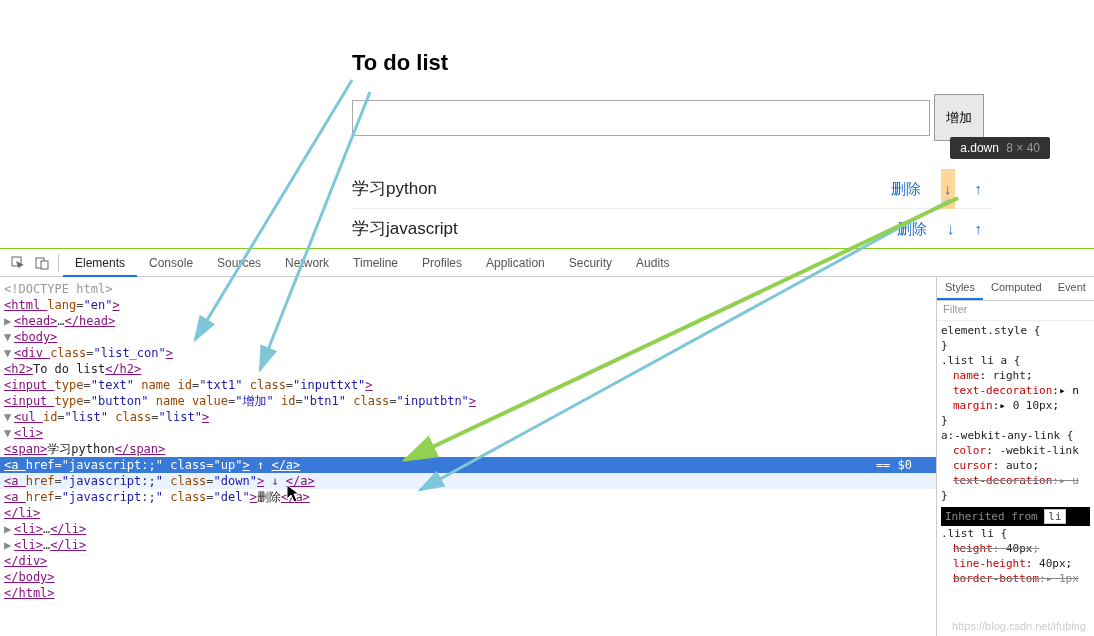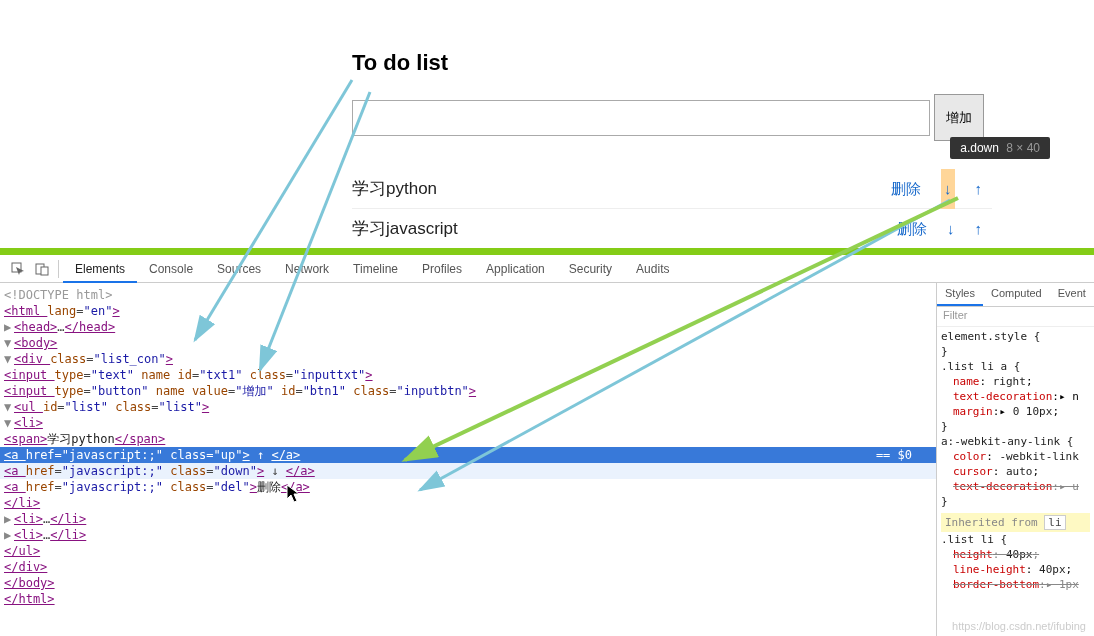--- a/index.html
+++ b/index.html
@@ -8,21 +8,21 @@
 .app-area h2 { font-size: 22px; font-weight: bold; margin-left: 352px; color: #000; }
 .input-row { margin: 18px 0 0 352px; display: flex; align-items: center; }
 .inputtxt { width: 578px; height: 36px; border: 1px solid #aaa; padding: 4px 8px; font-size: 14px; }
 .inputbtn { height: 47px; width: 50px; margin-left: 4px; background: #e8e8e8; border: 1px solid #999; font-size: 13px; cursor: pointer; font-family: inherit; }
 .tooltip { position: absolute; right: 44px; top: 137px; background: #333; color: #fff; padding: 4px 10px; font-size: 12px; border-radius: 2px; }
 .tooltip .dim { color: #999; margin-left: 4px; }
 .list { list-style: none; margin: 28px 0 0 352px; width: 640px; }
 .list li { height: 40px; line-height: 40px; border-bottom: 1px solid #eee; font-size: 17px; color: #222; }
 .list li a { float: right; color: #1a6bcc; text-decoration: none; margin: 0 10px; font-size: 15px; cursor: pointer; }
 .hl-down { background: #ffd699; padding: 0 3px; height: 40px; display: inline-block; line-height: 40px; }
-.devtools { position: absolute; top: 248px; left: 0; right: 0; bottom: 0; border-top: 7px solid #84cc16; display: flex; flex-direction: column; background: #fff; }
+.devtools { position: absolute; top: 248px; left: 0; right: 0; bottom: 0; border-top: 1px solid #84cc16; display: flex; flex-direction: column; background: #fff; }
 .dt-tabs { display: flex; align-items: center; height: 28px; border-bottom: 1px solid #ccc; padding-left: 6px; }
 .dt-icon { width: 16px; height: 16px; margin: 0 4px; display: flex; align-items: center; justify-content: center; color: #666; cursor: pointer; }
 .dt-tabs .tab { padding: 0 12px; height: 28px; line-height: 28px; color: #555; cursor: pointer; font-size: 12px; }
 .dt-tabs .tab.active { border-bottom: 2px solid #1a73e8; color: #222; }
 .dt-sep { width: 1px; height: 18px; background: #ccc; margin: 0 4px; }
 .dt-body { flex: 1; display: flex; overflow: hidden; }
 .elements-panel { flex: 1; overflow: auto; font-family: Menlo, Consolas, monospace; font-size: 12px; line-height: 16px; padding: 4px 0; color: #444; position: relative; }
 .elements-panel .line { white-space: nowrap; padding: 0 4px; }
 .indent-0 { padding-left: 4px; }
 .indent-1 { padding-left: 20px; }
@@ -43,21 +43,21 @@
 .styles-panel { width: 158px; border-left: 1px solid #ccc; overflow: hidden; font-size: 11px; display: flex; flex-direction: column; }
 .styles-tabs { display: flex; border-bottom: 1px solid #ccc; height: 24px; }
 .styles-tabs .stab { padding: 4px 8px; color: #555; cursor: pointer; font-size: 11px; }
 .styles-tabs .stab.active { border-bottom: 2px solid #1a73e8; }
 .filter-row { padding: 2px 6px; color: #999; border-bottom: 1px solid #eee; height: 20px; }
 .styles-content { flex: 1; overflow: auto; font-family: Menlo, Consolas, monospace; font-size: 11px; line-height: 15px; padding: 2px 4px; }
 .rule-sel { color: #222; }
 .rule-prop { color: #c80000; margin-left: 12px; }
 .rule-val { color: #222; }
 .strike { text-decoration: line-through; color: #888; }
-.inherited-hdr { background: #fef9c3; padding: 2px 4px; color: #888; margin-top: 4px; }
+.inherited-hdr { background: #000000; padding: 2px 4px; color: #888; margin-top: 4px; }
 .inherited-hdr .code-box { background: #fff; border: 1px solid #ccc; padding: 0 3px; color: #444; }
 svg.annotation { position: absolute; top: 0; left: 0; pointer-events: none; }
 .cursor-icon { position: absolute; left: 286px; top: 484px; }
 .watermark { position: absolute; right: 8px; bottom: 4px; color: #ccc; font-size: 11px; }
 </style>
 </head>
 <body>
 
 <div class="app-area">
   <h2>To do list</h2>
@@ -110,32 +110,32 @@
     <span class="tab">Security</span>
     <span class="tab">Audits</span>
   </div>
   <div class="dt-body">
     <div class="elements-panel">
       <div class="line indent-0 comment">&lt;!DOCTYPE html&gt;</div>
       <div class="line indent-0"><span class="tag">&lt;html </span><span class="attr-name">lang</span>=<span class="attr-val">"en"</span><span class="tag">&gt;</span></div>
       <div class="line indent-1"><span class="arrow">▶</span><span class="tag">&lt;head&gt;</span>…<span class="tag">&lt;/head&gt;</span></div>
       <div class="line indent-1"><span class="arrow">▼</span><span class="tag">&lt;body&gt;</span></div>
       <div class="line indent-2"><span class="arrow">▼</span><span class="tag">&lt;div </span><span class="attr-name">class</span>=<span class="attr-val">"list_con"</span><span class="tag">&gt;</span></div>
+      <div class="line indent-3"><span class="tag">&lt;h2&gt;</span><span class="txt">To do list</span><span class="tag">&lt;/h2&gt;</span></div>
       <div class="line indent-3"><span class="tag">&lt;input </span><span class="attr-name">type</span>=<span class="attr-val">"text"</span> <span class="attr-name">name</span> <span class="attr-name">id</span>=<span class="attr-val">"txt1"</span> <span class="attr-name">class</span>=<span class="attr-val">"inputtxt"</span><span class="tag">&gt;</span></div>
       <div class="line indent-3"><span class="tag">&lt;input </span><span class="attr-name">type</span>=<span class="attr-val">"button"</span> <span class="attr-name">name</span> <span class="attr-name">value</span>=<span class="attr-val">"增加"</span> <span class="attr-name">id</span>=<span class="attr-val">"btn1"</span> <span class="attr-name">class</span>=<span class="attr-val">"inputbtn"</span><span class="tag">&gt;</span></div>
       <div class="line indent-3"><span class="arrow">▼</span><span class="tag">&lt;ul </span><span class="attr-name">id</span>=<span class="attr-val">"list"</span> <span class="attr-name">class</span>=<span class="attr-val">"list"</span><span class="tag">&gt;</span></div>
       <div class="line indent-4"><span class="arrow">▼</span><span class="tag">&lt;li&gt;</span></div>
       <div class="line indent-5"><span class="tag">&lt;span&gt;</span><span class="txt">学习python</span><span class="tag">&lt;/span&gt;</span></div>
       <div class="line indent-5 selected"><span class="tag">&lt;a </span><span class="attr-name">href</span>=<span class="attr-val">"javascript:;"</span> <span class="attr-name">class</span>=<span class="attr-val">"up"</span><span class="tag">&gt;</span> ↑ <span class="tag">&lt;/a&gt;</span><span class="eq-marker">== $0</span></div>
       <div class="line indent-5 hover-line"><span class="tag">&lt;a </span><span class="attr-name">href</span>=<span class="attr-val">"javascript:;"</span> <span class="attr-name">class</span>=<span class="attr-val">"down"</span><span class="tag">&gt;</span> ↓ <span class="tag">&lt;/a&gt;</span></div>
       <div class="line indent-5"><span class="tag">&lt;a </span><span class="attr-name">href</span>=<span class="attr-val">"javascript:;"</span> <span class="attr-name">class</span>=<span class="attr-val">"del"</span><span class="tag">&gt;</span><span class="txt">删除</span><span class="tag">&lt;/a&gt;</span></div>
       <div class="line indent-4"><span class="tag">&lt;/li&gt;</span></div>
       <div class="line indent-4"><span class="arrow">▶</span><span class="tag">&lt;li&gt;</span>…<span class="tag">&lt;/li&gt;</span></div>
       <div class="line indent-4"><span class="arrow">▶</span><span class="tag">&lt;li&gt;</span>…<span class="tag">&lt;/li&gt;</span></div>
-      <div class="line indent-3"><span class="tag">&lt;/ul&gt;</span></div>
       <div class="line indent-2"><span class="tag">&lt;/div&gt;</span></div>
       <div class="line indent-1"><span class="tag">&lt;/body&gt;</span></div>
       <div class="line indent-0"><span class="tag">&lt;/html&gt;</span></div>
     </div>
     <div class="styles-panel">
       <div class="styles-tabs">
         <span class="stab active">Styles</span>
         <span class="stab">Computed</span>
         <span class="stab">Event</span>
       </div>

